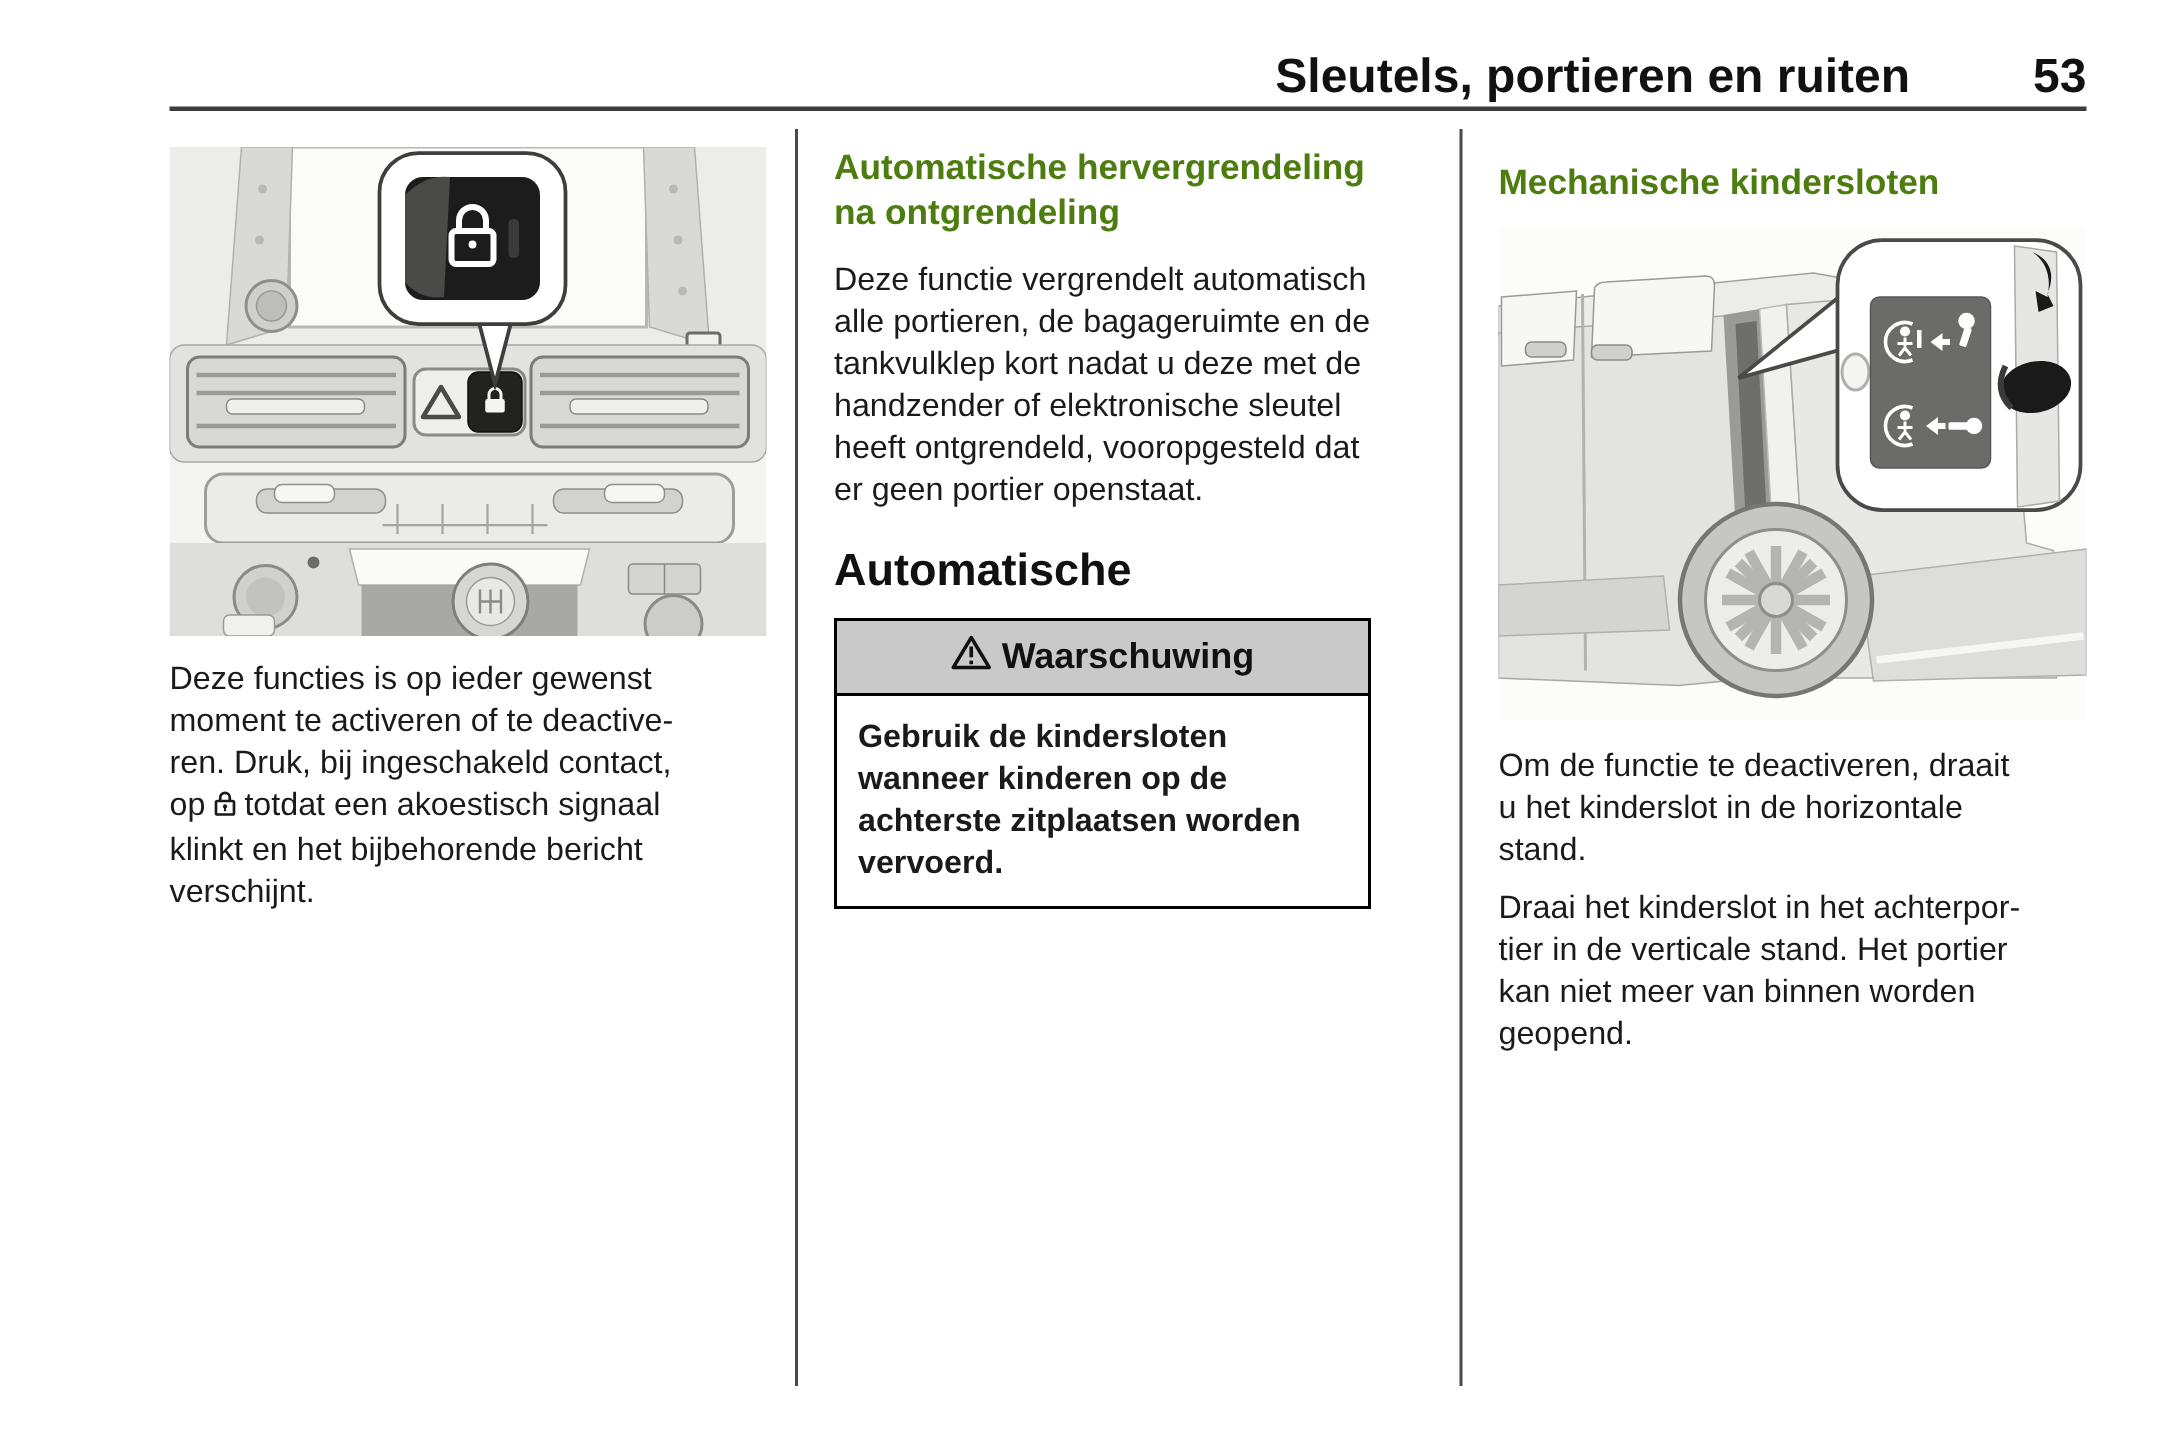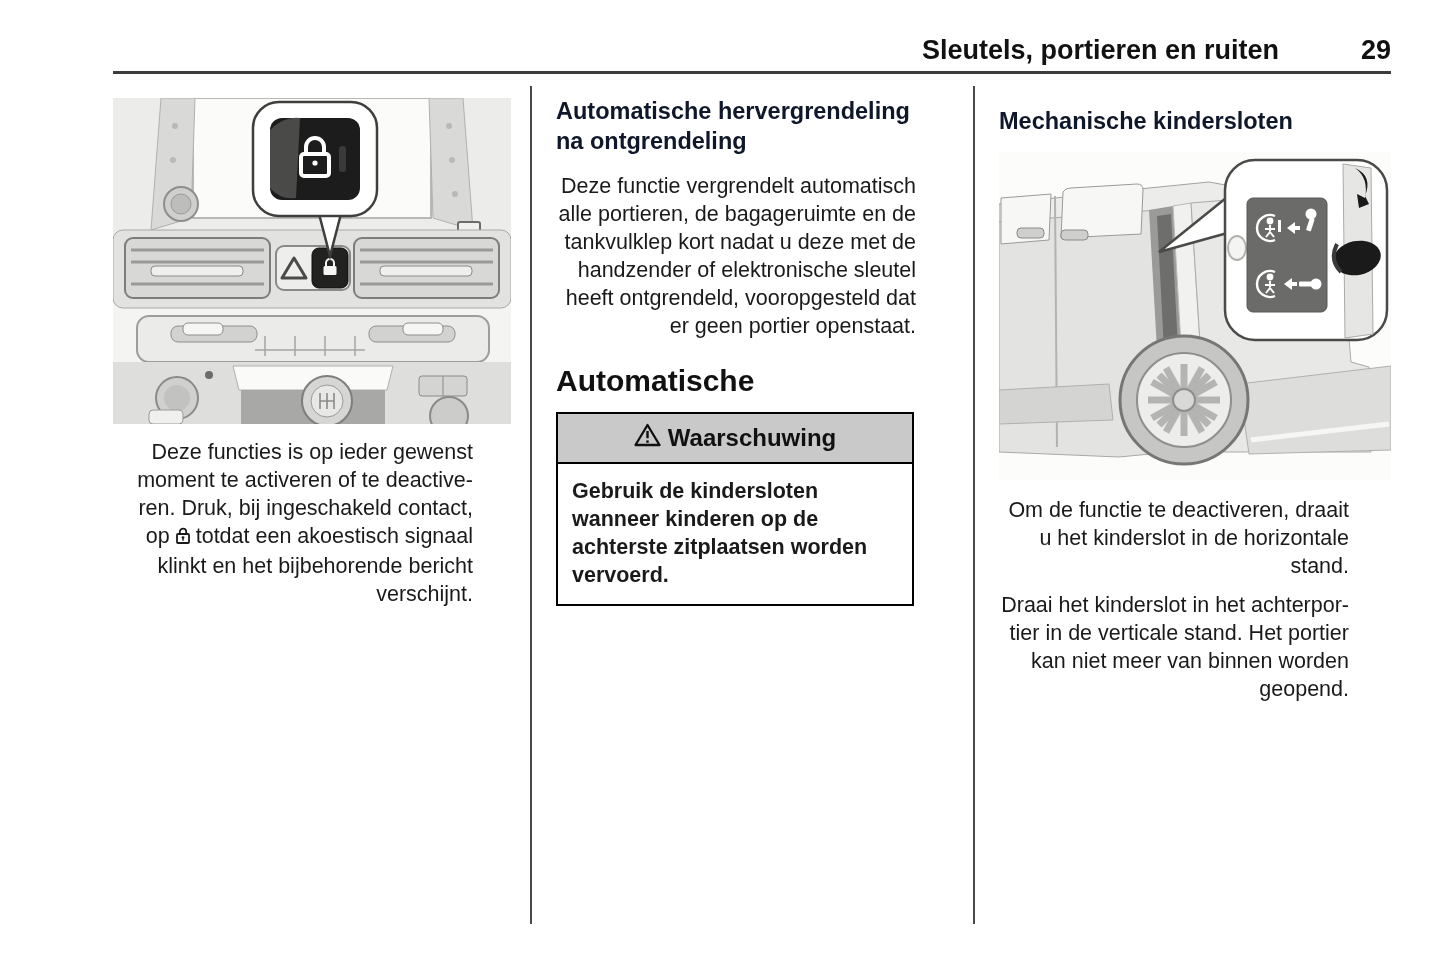--- a/index.html
+++ b/index.html
@@ -4,37 +4,37 @@
 <style>
   html,body{margin:0;padding:0;background:#ffffff;}
   .page{
     position:relative;width:1445px;height:966px;background:#ffffff;
     font-family:"Liberation Sans",sans-serif;color:#1a1a1a;overflow:hidden;
   }
   
   .header-row{
     position:absolute;left:113px;top:34px;width:1278px;
     display:flex;justify-content:flex-end;align-items:baseline;gap:82px;
-    font-weight:bold;font-size:27px;line-height:32px;color:#111;
+    font-weight:bold;font-size:32px;line-height:32px;color:#111;
   }
   .header-rule{position:absolute;left:113px;top:71px;width:1278px;height:3px;background:#3c3c3a;}
   
   .divider{position:absolute;top:86px;width:2px;height:838px;background:#4a4a48;}
   .divider-1{left:530px}
   .divider-2{left:973px}
   
   .col{position:absolute;top:86px;font-size:21.5px;line-height:28px;}
   .col1{left:113px;width:398px;}
   .col2{left:556px;width:358px;}
   .col3{left:999px;width:392px;}
-  .txt{width:360px;text-align:right;}
+  .txt{width:360px;}
   .col3 .txt{width:350px;}
   p{margin:0 0 11px 0;}
   h2{font-size:30px;line-height:34px;margin:24px 0 14px 0;font-weight:bold;color:#111;}
-  h3{font-size:23.5px;line-height:30px;margin:10px 0 16px 0;font-weight:bold;color:#0f172a;}
+  h3{font-size:23.5px;line-height:30px;margin:10px 0 16px 0;font-weight:bold;color:#4d7c0f;}
   .col3 h3{margin-top:20px;}
   figure{margin:0;}
   .fig-console{width:398px;height:326px;margin:12px 0 14px 0;}
   .fig-van{width:392px;height:328px;margin:6px 0 16px 0;}
   figure svg{display:block;width:100%;height:100%;}
   
   .inline-icon{display:inline-block;vertical-align:-2px;margin:0 5px;}
   
   .warning-box{width:358px;border:2px solid #000;box-sizing:border-box;margin-top:12px;}
   .warning-header{
@@ -45,21 +45,21 @@
   .warning-body{padding:13px 14px 15px 14px;font-weight:bold;}
   .warn-tri{display:inline-block;}
 </style>
 </head>
 <body>
 
 <div class="page">
 
   <div class="header-row">
     <span>Sleutels, portieren en ruiten</span>
-    <span>29</span>
+    <span>53</span>
   </div>
   <div class="header-rule"></div>
 
   <div class="divider divider-1"></div>
   <div class="divider divider-2"></div>
 
   <section class="col col1">
     <figure class="fig-console">
       <svg viewBox="0 0 398 326">
         <rect width="398" height="326" fill="#f4f4f2"></rect>

